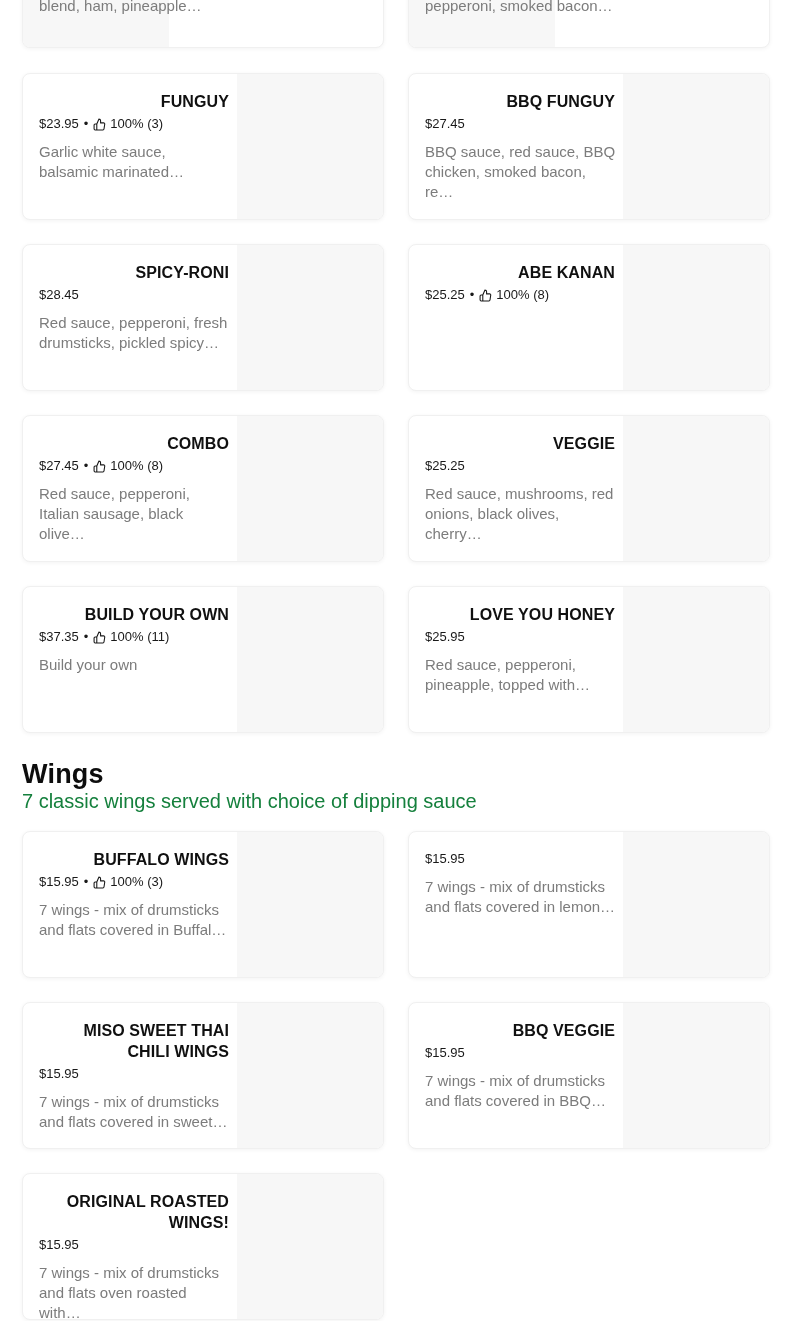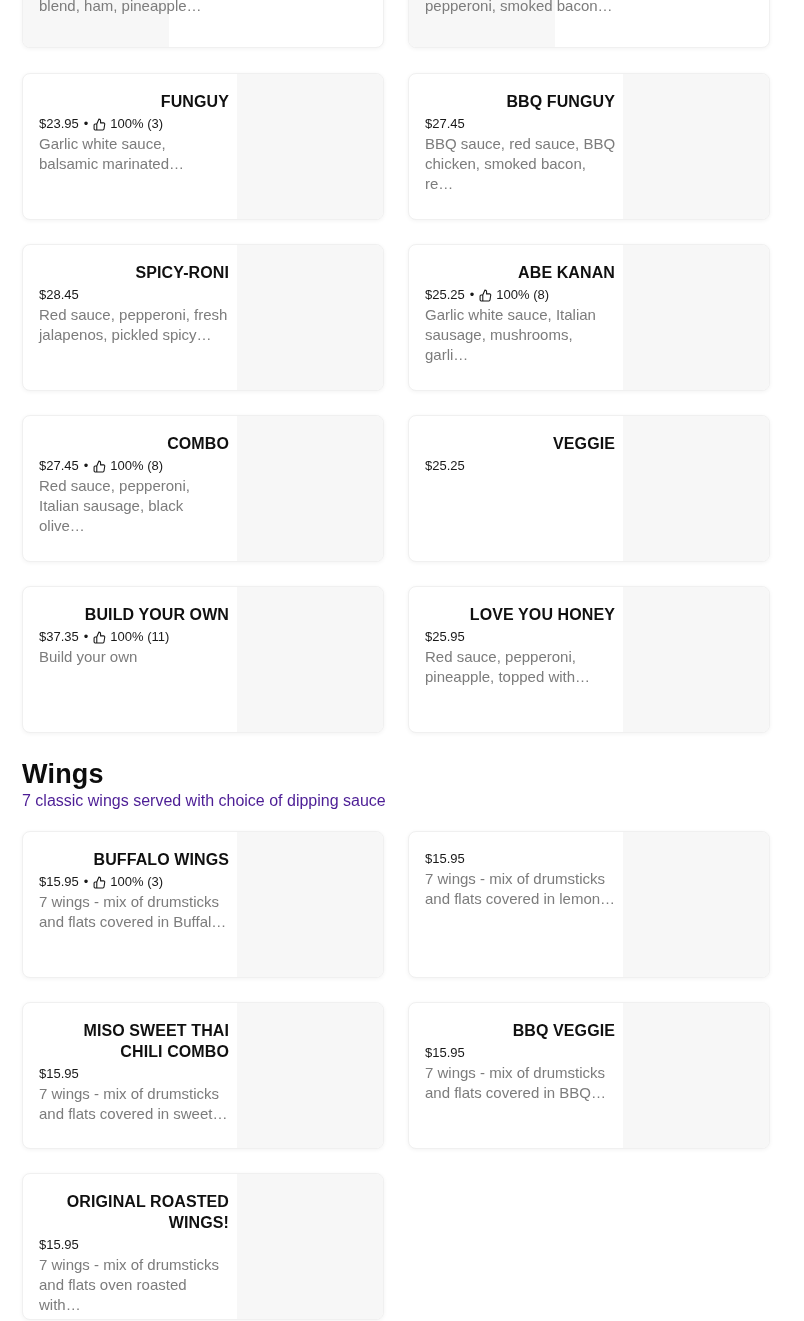--- a/index.html
+++ b/index.html
@@ -52,21 +52,21 @@
     display: flex;
     align-items: center;
     gap: 4px;
     font-size: 13px;
     line-height: 20px;
     color: #191919;
   }
   .sep { padding: 0 1px; }
   .thumb-icon svg { width: 13px; height: 13px; display: block; }
   .desc {
-    margin: 0 0 0 0;
+    margin: 8px 0 0 0;
     font-size: 15px;
     line-height: 20px;
     color: #7c7c7c;
     white-space: pre-line;
     width: 192px;
   }
   .img-ph {
     flex: 0 0 146px;
     width: 146px;
     height: 100%;
@@ -86,23 +86,23 @@
   .section-title {
     margin: 0;
     font-size: 27px;
     line-height: 34px;
     font-weight: 700;
     color: #0d0d0d;
     letter-spacing: 0.2px;
   }
   .section-subtitle {
     margin: 0;
-    font-size: 16px;
+    font-size: 20px;
     line-height: 20px;
-    color: #4c1d95;
+    color: #15803d;
   }
 </style>
 </head>
 <body>
 
 <div class="page">
 
   <div class="grid partial-grid">
     <article class="card">
       <span class="fragment">blend, ham, pineapple…</span>
@@ -147,40 +147,38 @@
       <div class="img-ph"></div>
     </article>
 
     <article class="card">
       <div class="info">
         <h3 class="name">SPICY-RONI</h3>
         <div class="meta">
           <span>$28.45</span>
         </div>
         <p class="desc">Red sauce, pepperoni, fresh
-jalapenos, pickled spicy…</p>
+drumsticks, pickled spicy…</p>
       </div>
       <div class="img-ph"></div>
     </article>
 
     <article class="card">
       <div class="info">
         <h3 class="name">ABE KANAN</h3>
         <div class="meta">
           <span>$25.25</span>
           <span class="sep">•</span>
           <span class="thumb-icon">
               <svg viewBox="0 0 24 24" fill="none" stroke="#191919" stroke-width="2" stroke-linecap="round" stroke-linejoin="round">
                 <path d="M14 9V5a3 3 0 0 0-3-3l-4 9v11h11.28a2 2 0 0 0 2-1.7l1.38-9a2 2 0 0 0-2-2.3zM7 22H4a2 2 0 0 1-2-2v-7a2 2 0 0 1 2-2h3"></path>
               </svg>
             </span>
           <span>100% (8)</span>
         </div>
-        <p class="desc">Garlic white sauce, Italian
-sausage, mushrooms, garli…</p>
       </div>
       <div class="img-ph"></div>
     </article>
 
     <article class="card">
       <div class="info">
         <h3 class="name">COMBO</h3>
         <div class="meta">
           <span>$27.45</span>
           <span class="sep">•</span>
@@ -196,20 +194,22 @@
       </div>
       <div class="img-ph"></div>
     </article>
 
     <article class="card">
       <div class="info">
         <h3 class="name">VEGGIE</h3>
         <div class="meta">
           <span>$25.25</span>
         </div>
+        <p class="desc">Red sauce, mushrooms, red
+onions, black olives, cherry…</p>
       </div>
       <div class="img-ph"></div>
     </article>
 
     <article class="card">
       <div class="info">
         <h3 class="name">BUILD YOUR OWN</h3>
         <div class="meta">
           <span>$37.35</span>
           <span class="sep">•</span>
@@ -272,21 +272,21 @@
         </div>
         <p class="desc">7 wings - mix of drumsticks
 and flats covered in lemon…</p>
       </div>
       <div class="img-ph"></div>
     </article>
 
     <article class="card">
       <div class="info">
         <h3 class="name">MISO SWEET THAI
-CHILI COMBO</h3>
+CHILI WINGS</h3>
         <div class="meta">
           <span>$15.95</span>
         </div>
         <p class="desc">7 wings - mix of drumsticks
 and flats covered in sweet…</p>
       </div>
       <div class="img-ph"></div>
     </article>
 
     <article class="card">

